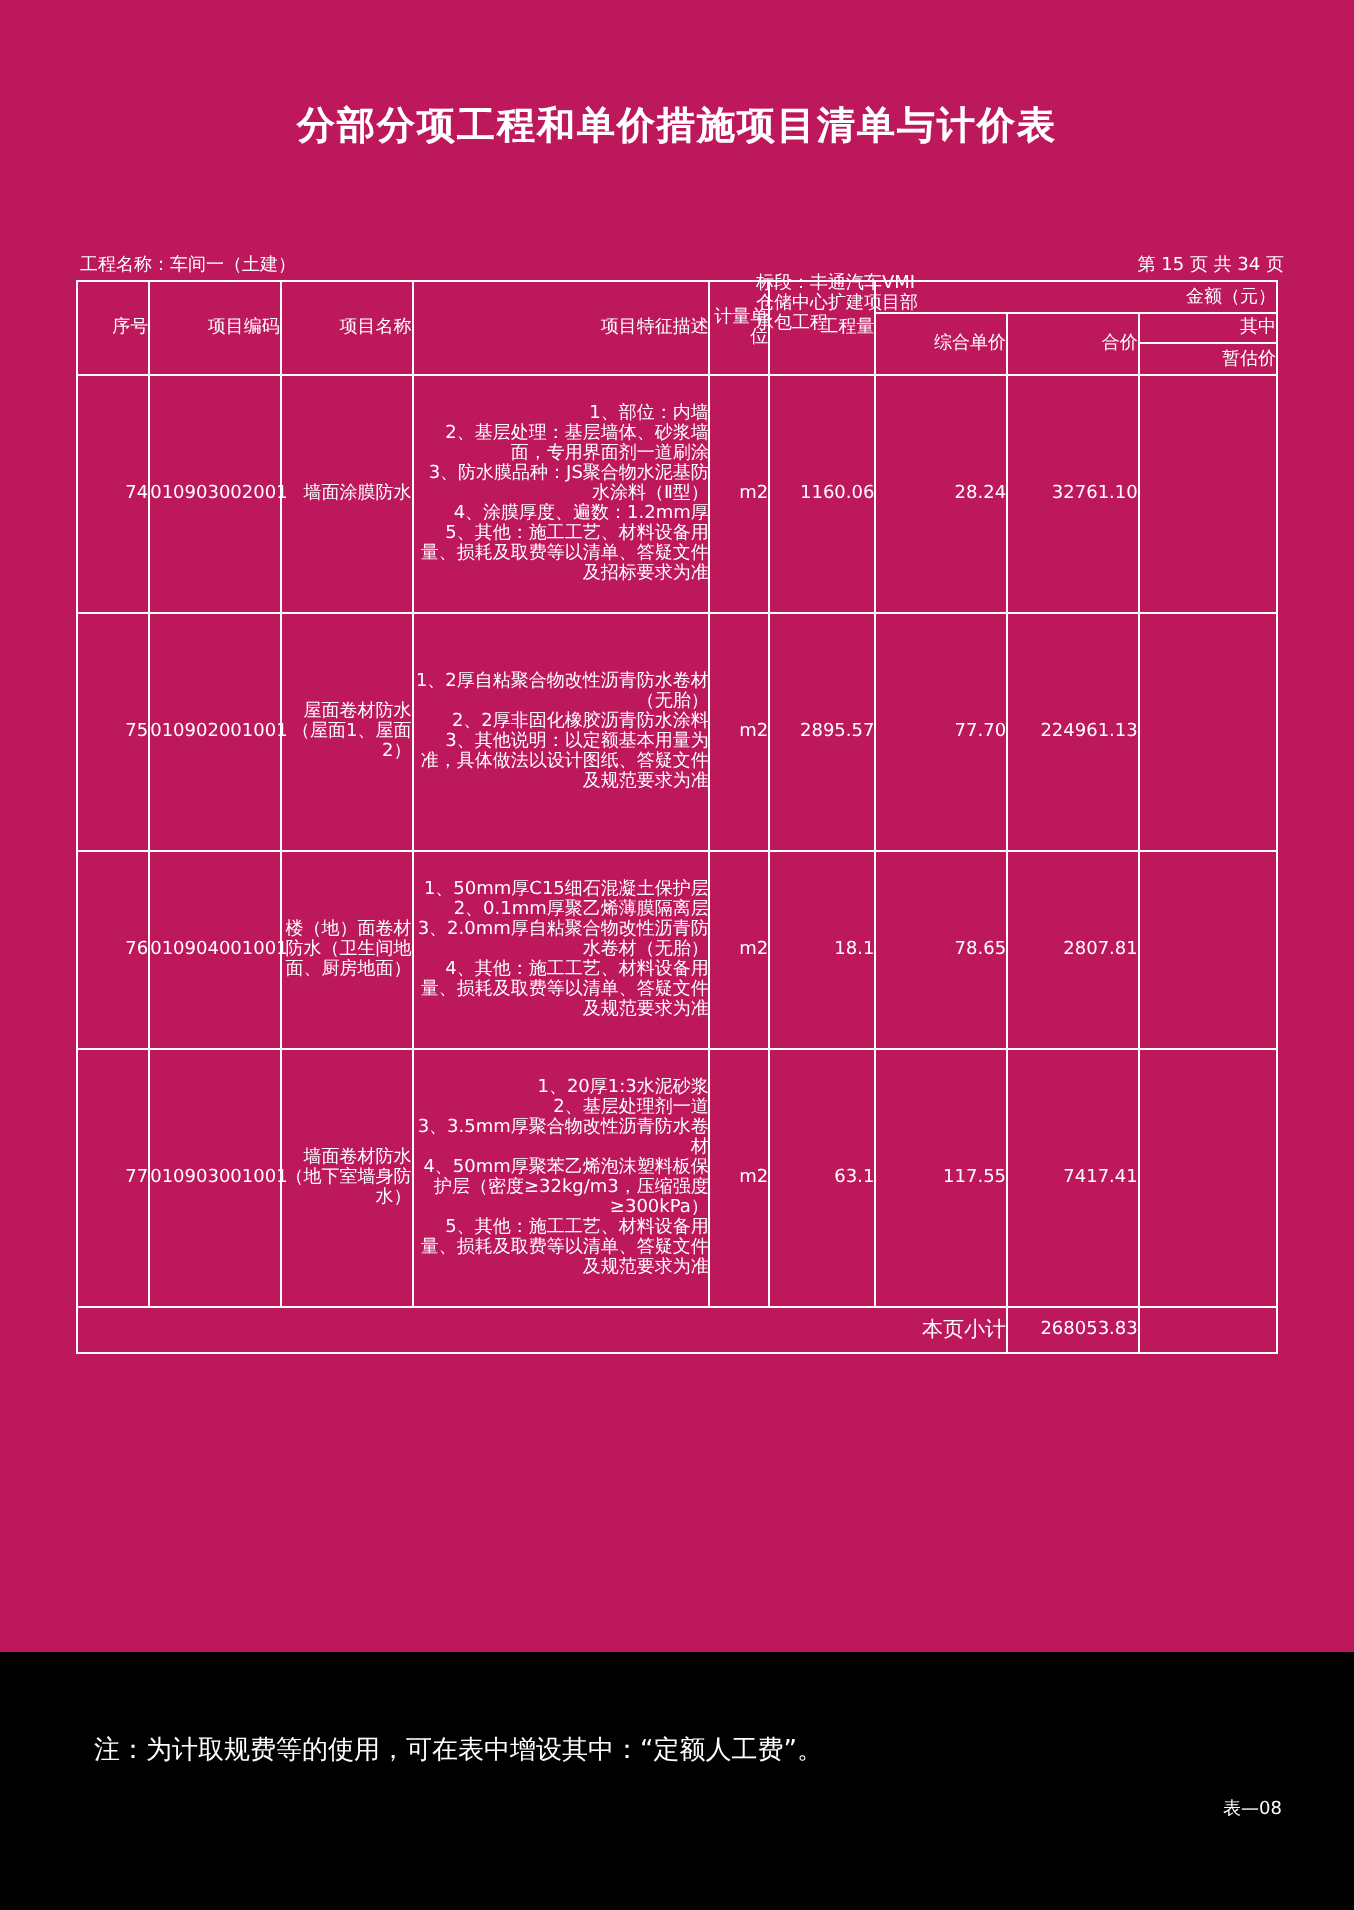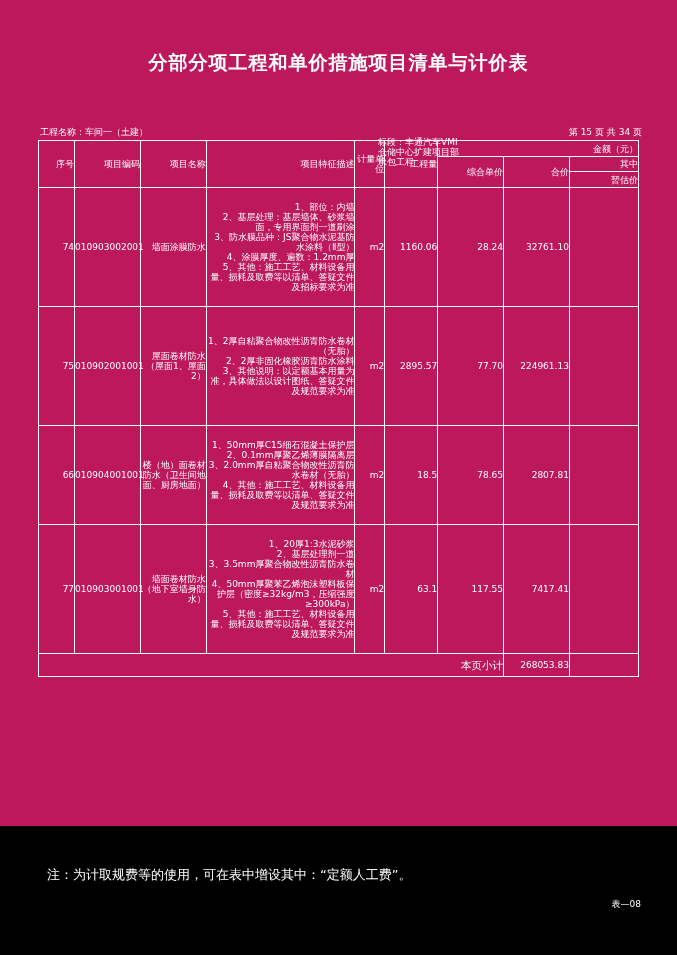--- a/index.html
+++ b/index.html
@@ -163,29 +163,29 @@
         <td class="desc">1、2厚自粘聚合物改性沥青防水卷材（无胎）
 2、2厚非固化橡胶沥青防水涂料
 3、其他说明：以定额基本用量为准，具体做法以设计图纸、答疑文件及规范要求为准</td>
         <td>m2</td>
         <td>2895.57</td>
         <td>77.70</td>
         <td>224961.13</td>
         <td></td>
       </tr>
       <tr class="r3">
-        <td>66</td>
+        <td>76</td>
         <td>010904001001</td>
         <td>楼（地）面卷材防水（卫生间地面、厨房地面）</td>
         <td class="desc">1、50mm厚C15细石混凝土保护层
 2、0.1mm厚聚乙烯薄膜隔离层
 3、2.0mm厚自粘聚合物改性沥青防水卷材（无胎）
 4、其他：施工工艺、材料设备用量、损耗及取费等以清单、答疑文件及规范要求为准</td>
         <td>m2</td>
-        <td>18.5</td>
+        <td>18.1</td>
         <td>78.65</td>
         <td>2807.81</td>
         <td></td>
       </tr>
       <tr class="r4">
         <td>77</td>
         <td>010903001001</td>
         <td>墙面卷材防水（地下室墙身防水）</td>
         <td class="desc">1、20厚1:3水泥砂浆
 2、基层处理剂一道

